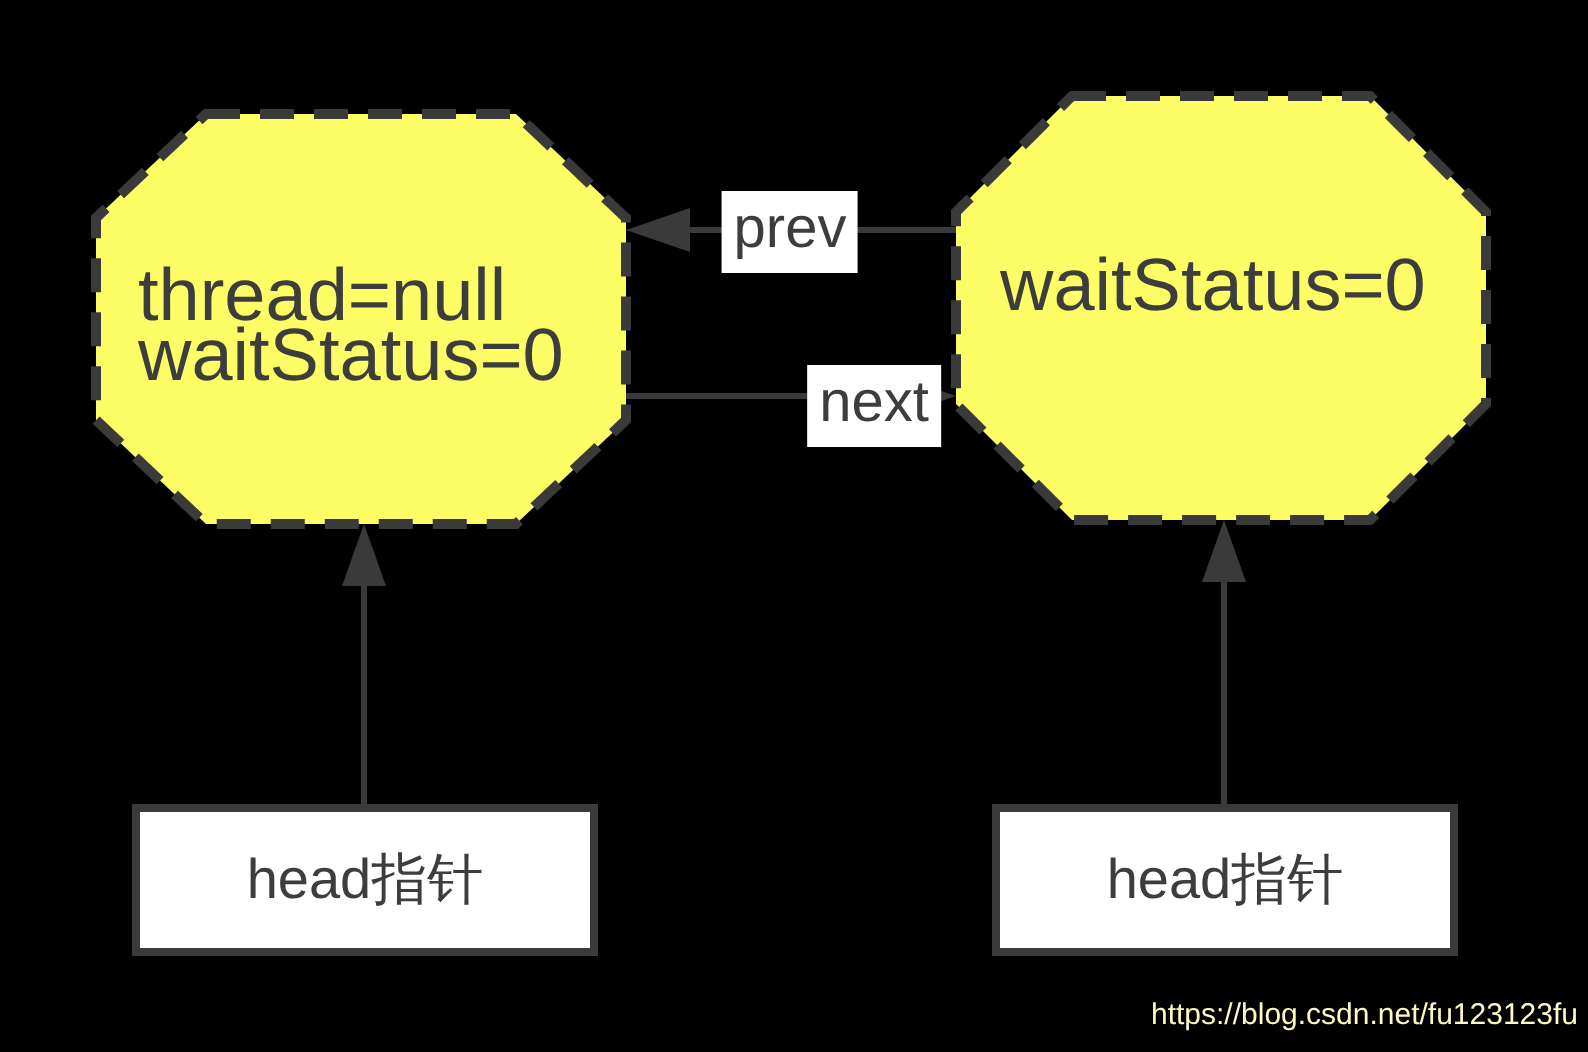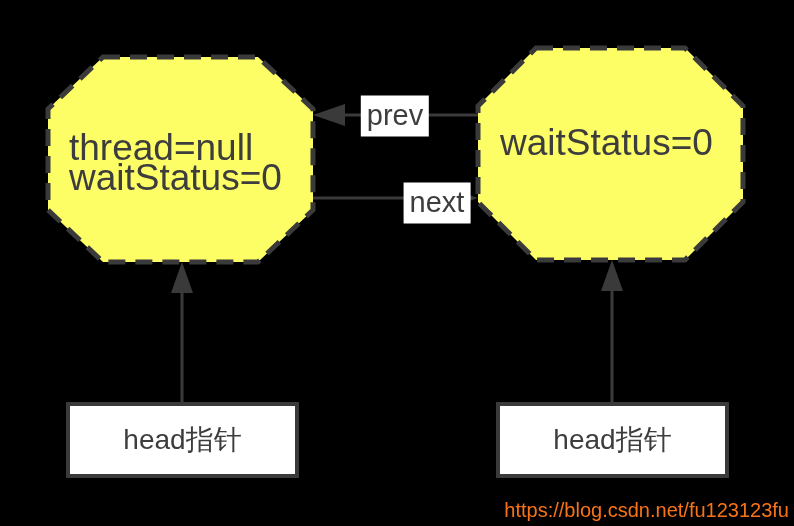--- a/index.html
+++ b/index.html
@@ -65,22 +65,22 @@
     font-size: 28px;
     white-space: nowrap;
     text-align: right;
   }
   .pointer-label.head { left: 68px; top: 404px; width: 229px; height: 72px; }
   .pointer-label.tail { left: 498px; top: 404px; width: 229px; height: 72px; }
   .watermark {
     position: absolute;
     right: 5px;
     top: 499px;
-    color: #f97316;
-    font-size: 20px;
+    color: #fef9c3;
+    font-size: 15px;
     white-space: nowrap;
   }
 </style>
 </head>
 <body>
 
 <div class="stage">
 
   <svg width="794" height="526" viewBox="0 0 794 526">
 

